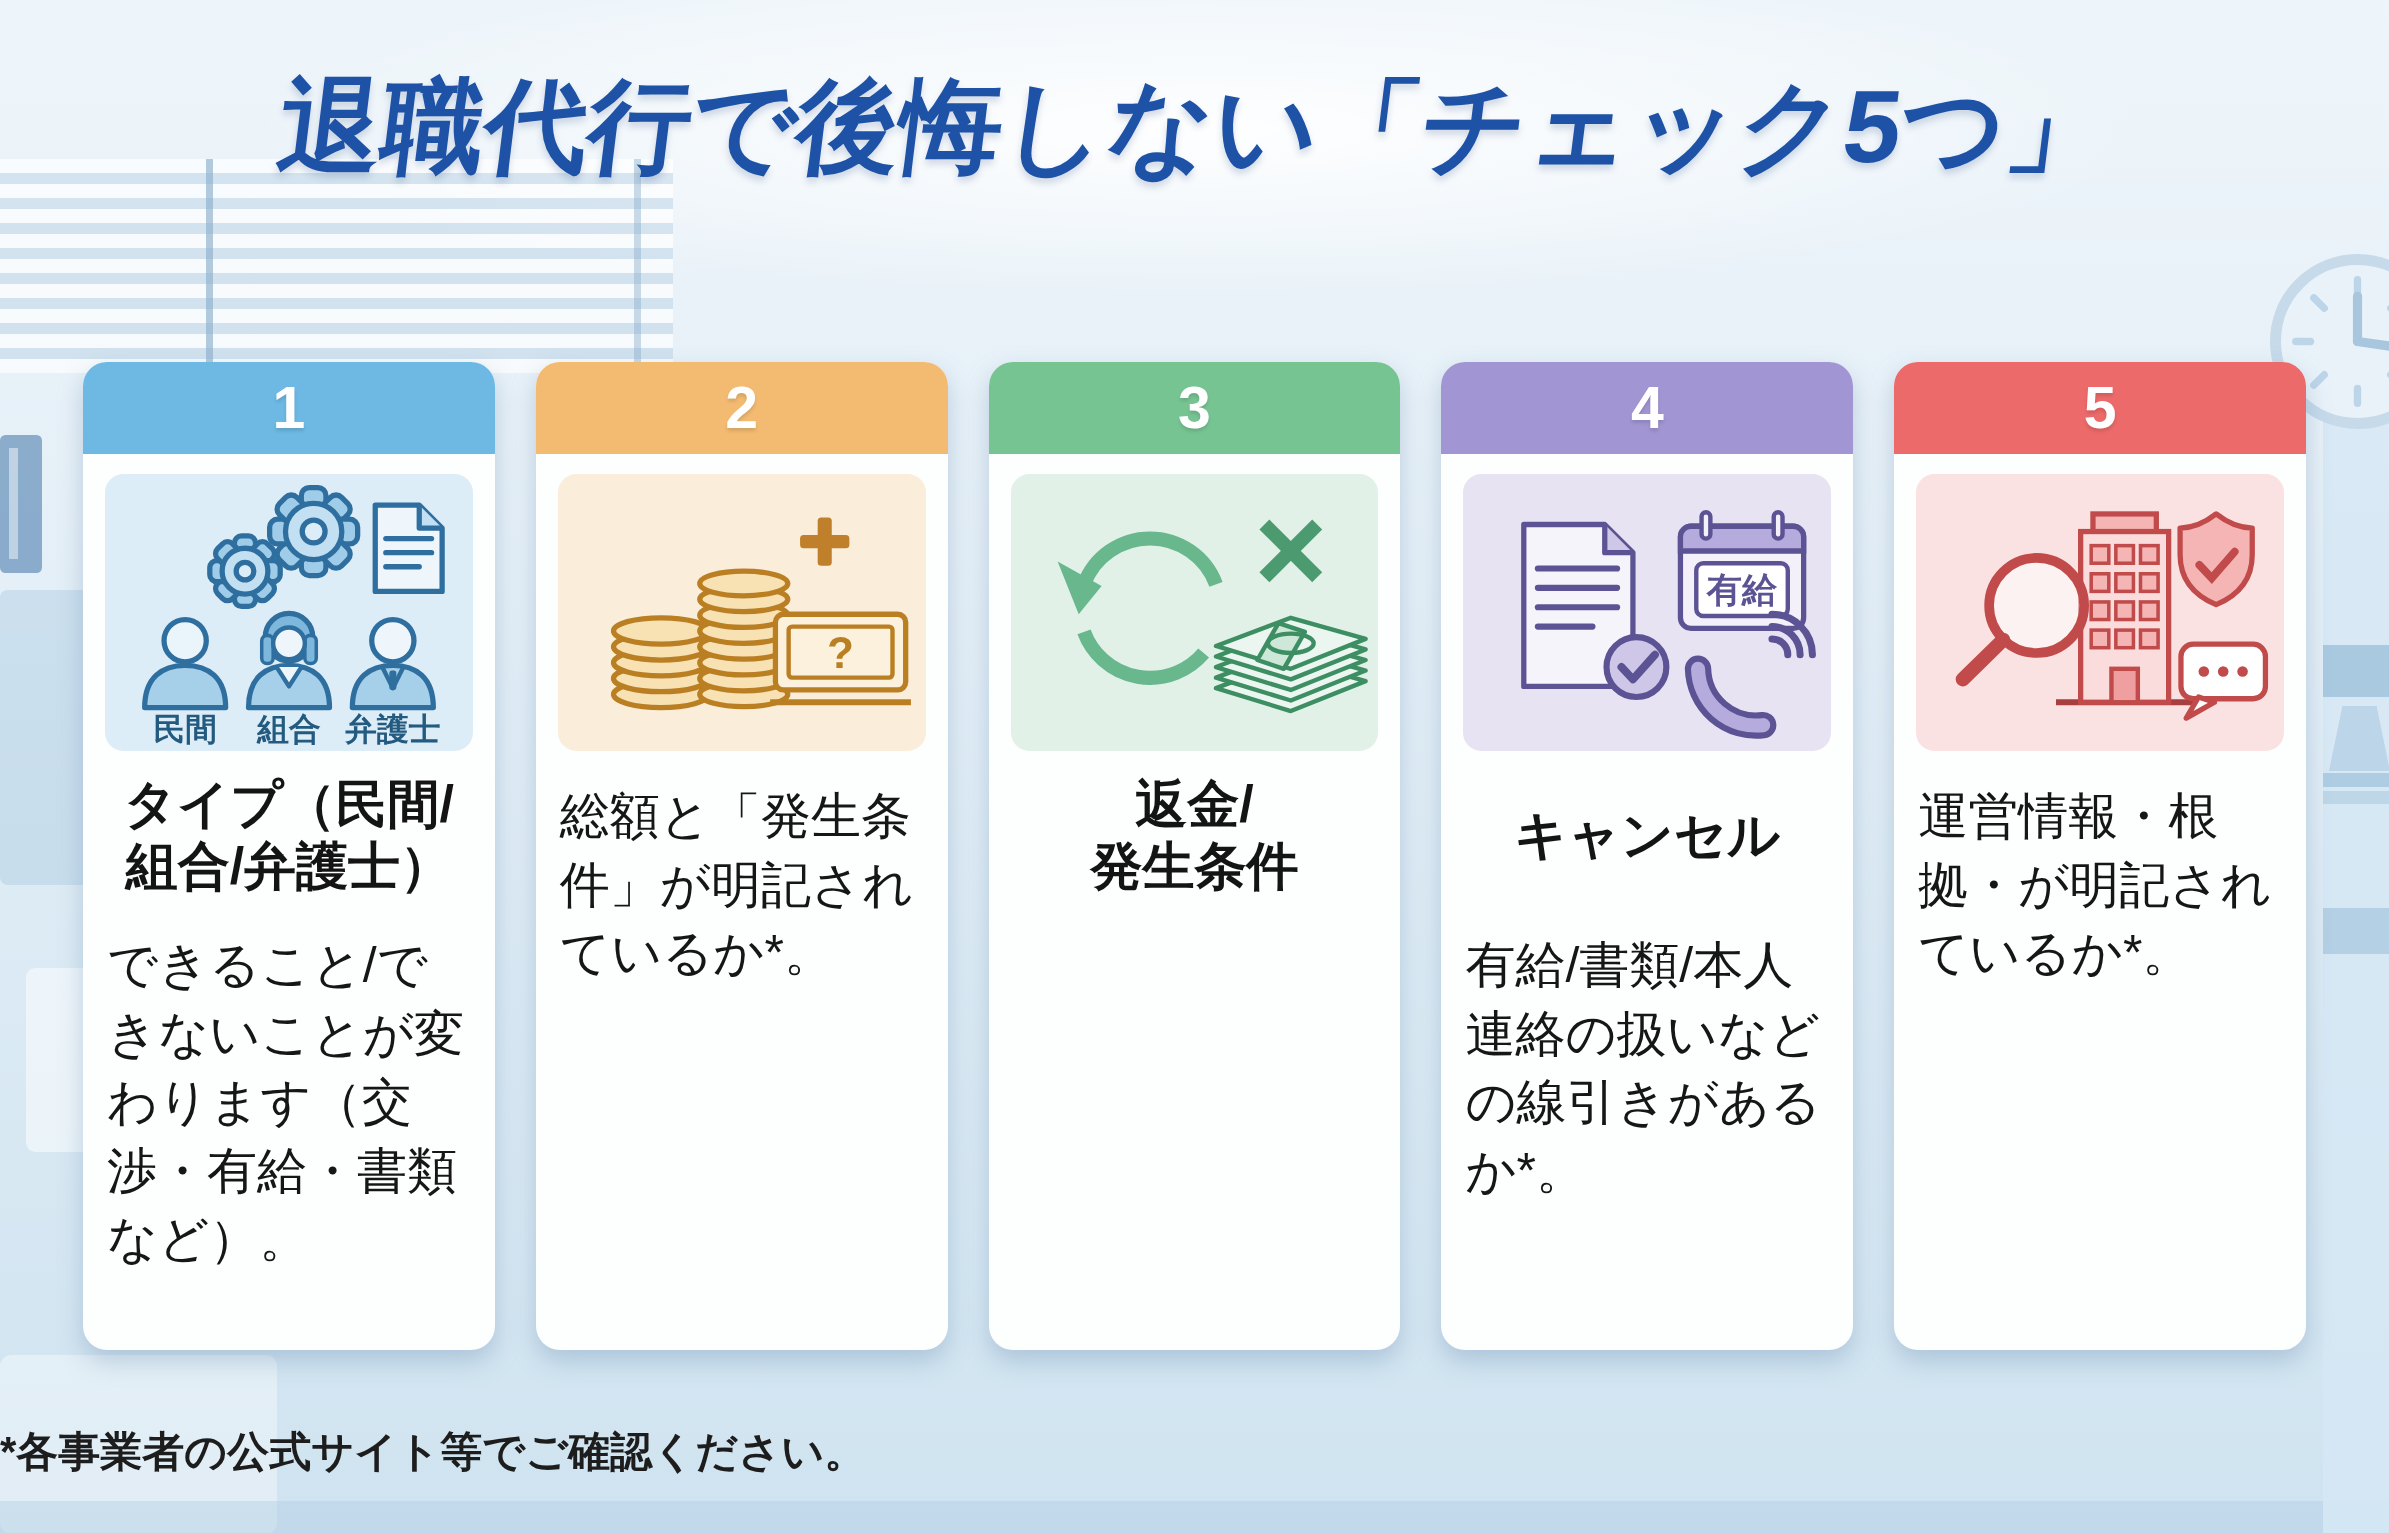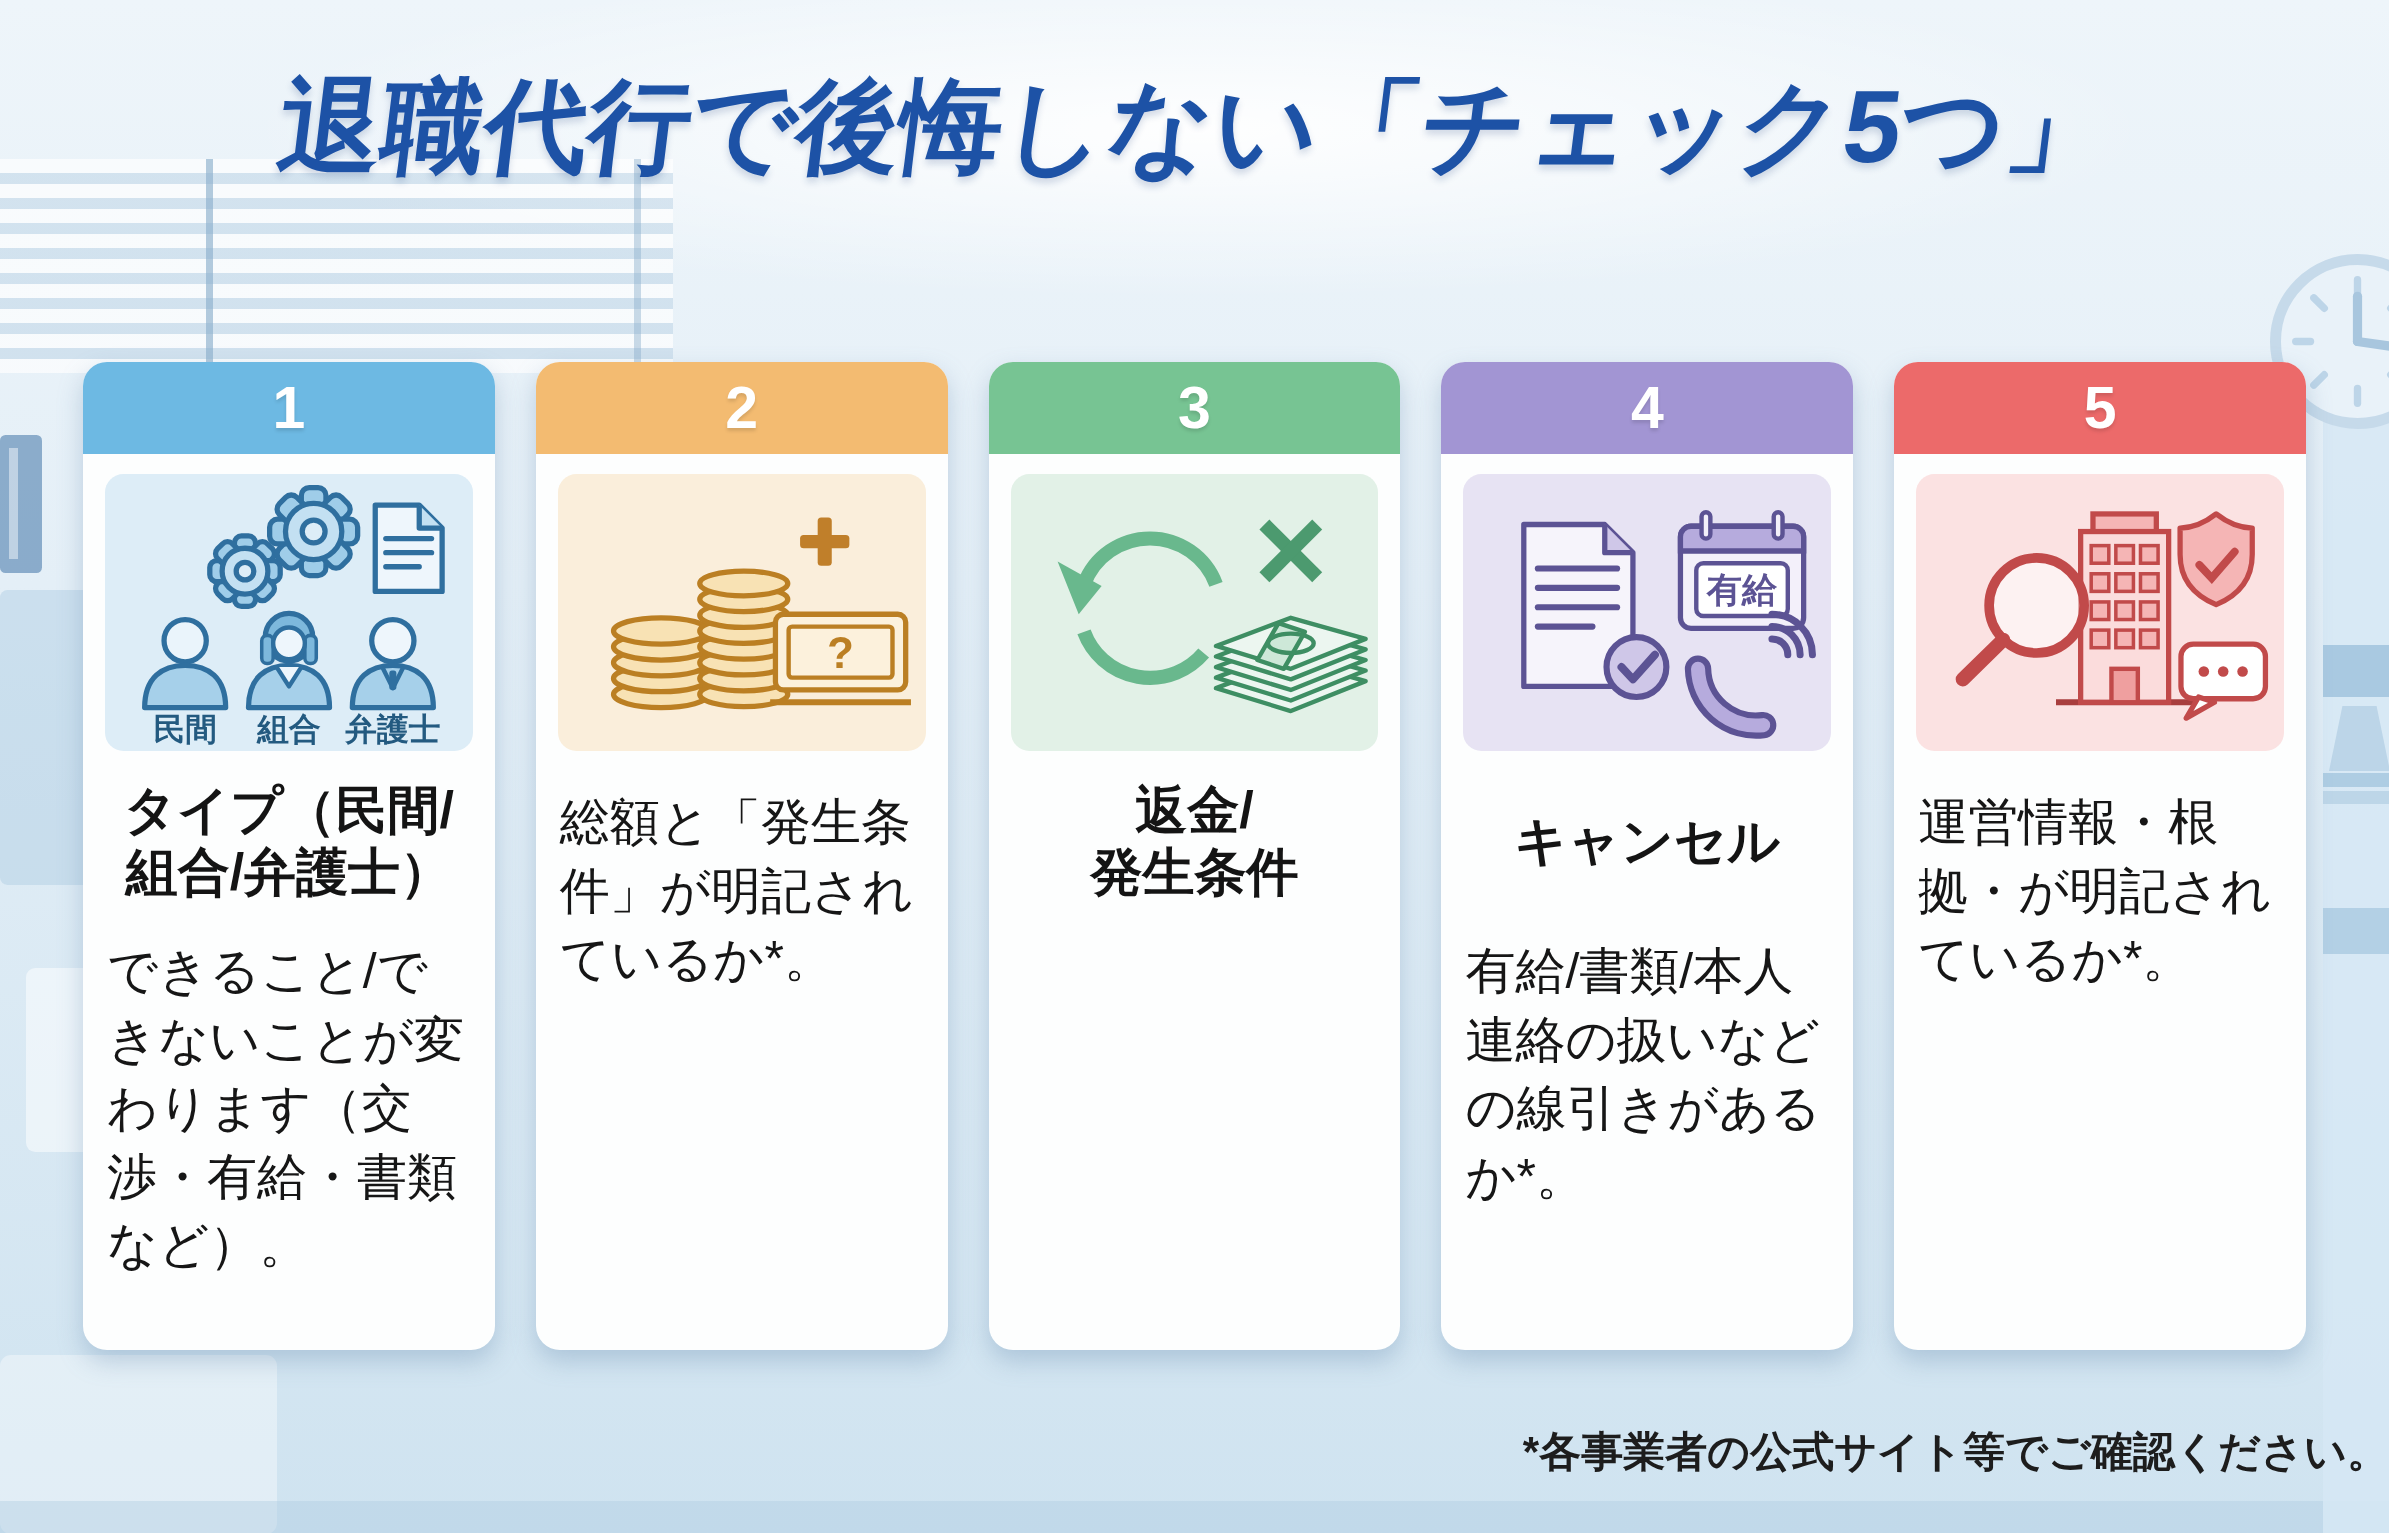--- a/index.html
+++ b/index.html
@@ -34,30 +34,30 @@
   .page-title{position:absolute;top:59px;left:0;right:0;text-align:center;z-index:2;
     font-size:103px;font-weight:900;color:#1d52a6;transform:skewX(-7deg);
     text-shadow:0 4.6px 7.4px rgba(25,60,120,.18);white-space:nowrap;}
   
   .cards{position:absolute;left:83px;top:362px;width:2223px;display:flex;gap:41px;z-index:2;}
   .card{width:415px;height:988px;background:#fdfefe;border-radius:24px;overflow:hidden;
     box-shadow:0 11px 24px rgba(110,145,180,.38);display:flex;flex-direction:column;}
   .card-header{height:92px;flex:0 0 92px;background:var(--hc,#6db9e3);color:#fff;
     display:flex;align-items:center;justify-content:center;font-size:59px;font-weight:800;
     text-shadow:0 2.8px 3.7px rgba(0,0,0,.12);}
-  .icon-box{margin:20px 22px 6px;height:277px;border-radius:18.4px;background:var(--ibg,#ddedf7);
+  .icon-box{margin:20px 22px 0;height:277px;border-radius:18.4px;background:var(--ibg,#ddedf7);
     display:flex;align-items:center;justify-content:center;}
   .icon-box svg{width:352px;height:265px;}
   .card-title{margin:20px 13px 0;min-height:129px;display:flex;align-items:center;justify-content:center;
     text-align:center;font-size:52px;font-weight:800;line-height:1.18;color:#141414;white-space:pre-line;}
   .card-body{margin:31px 24px 0;font-size:50px;line-height:1.37;font-weight:400;color:#161616;
     letter-spacing:0;word-break:break-all;}
   
-  .footnote{position:absolute;top:1424px;left:0;right:0;text-align:right;z-index:2;
-    font-size:42px;font-weight:700;color:#1d1d1d;padding-left:48px;}
+  .footnote{position:absolute;top:1424px;left:0;right:0;text-align:left;z-index:2;
+    font-size:42px;font-weight:700;color:#1d1d1d;}
 </style>
 </head>
 <body>
 
 <div class="bg-glow"></div>
 <div class="blinds"></div>
 <div class="blind-cord1"></div>
 <div class="blind-cord2"></div>
 <div class="shelf-books"></div>
 <div class="building-sil1"></div>

